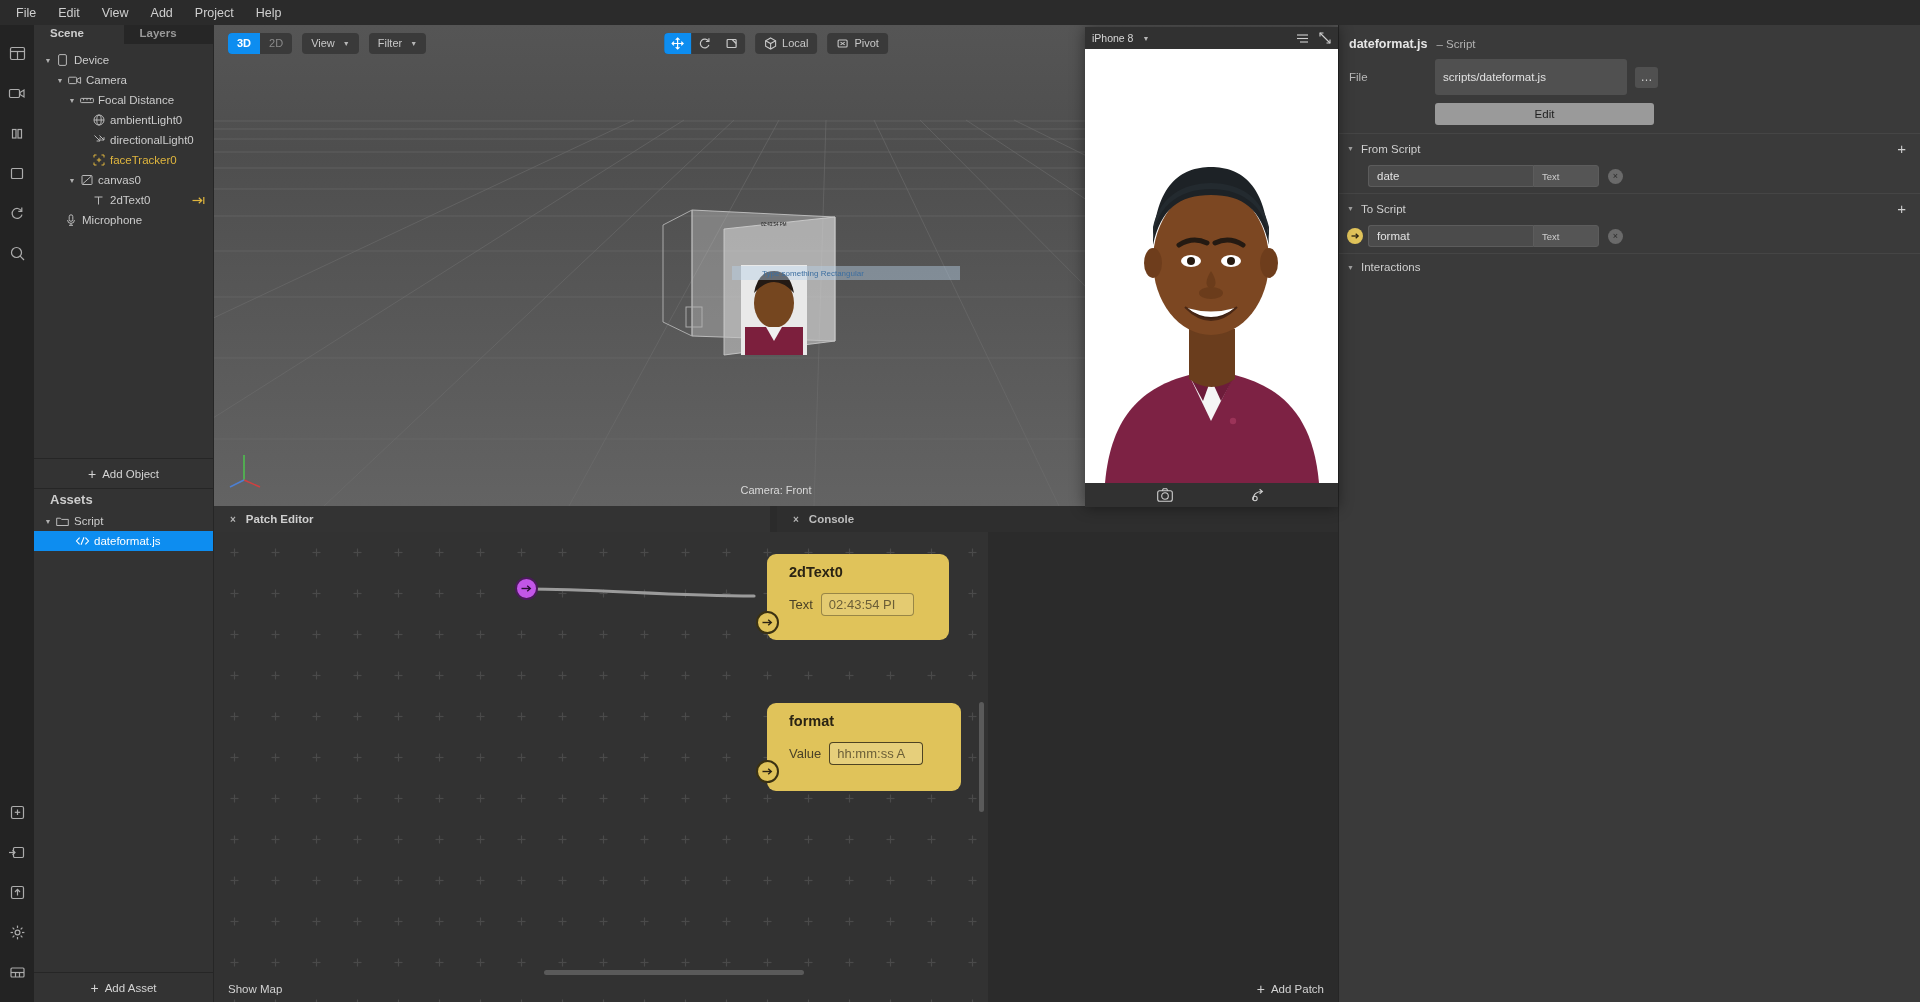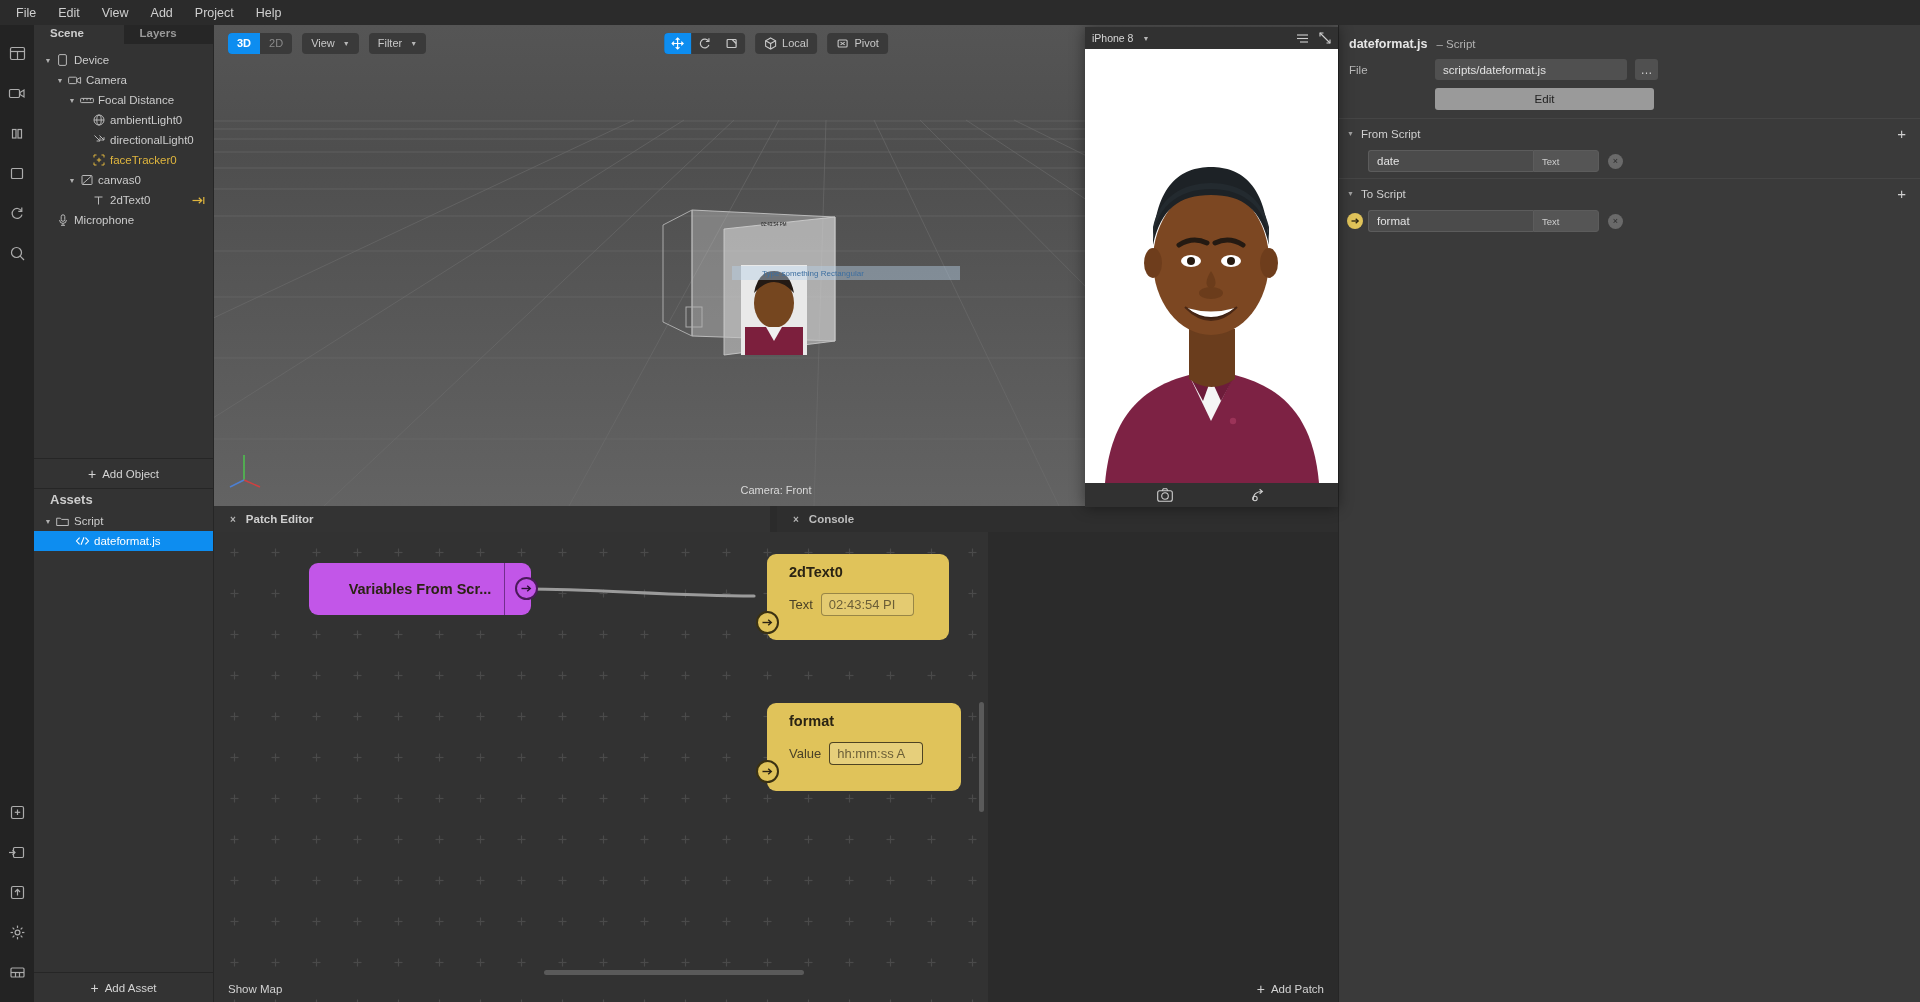--- a/index.html
+++ b/index.html
@@ -196,21 +196,21 @@
   }
   .ins-head {
     display: flex; align-items: baseline; gap: 9px; padding: 12px 0 0 10px;
     height: 30px;
   }
   .ins-title { font-size: 12.5px; font-weight: bold; color: #e6e6e6; }
   .ins-sub { font-size: 11.5px; color: #b2b2b2; text-align: center; }
   .ins-row { display: flex; align-items: center; padding: 4px 14px 4px 10px; gap: 8px; }
   .ins-label { font-size: 11.5px; color: #b9b9b9; width: 78px; flex: 0 0 78px; }
   .ins-input {
-    flex: 1; background: #505050; border: none; border-radius: 3px; height: 21px;
+    flex: 1; background: #505050; border: none; border-radius: 3px; height: 36px;
     font-size: 11.5px; color: #e2e2e2; padding: 0 8px; display: flex; align-items: center;
   }
   .dots-btn {
     width: 23px; height: 21px; background: #505050; border-radius: 3px;
     display: flex; align-items: center; justify-content: center; color: #cfcfcf;
     font-size: 12px; cursor: default;
   }
   .edit-btn {
     background: #9a9a9a; color: #1f1f1f; border-radius: 3px; height: 22px;
     display: flex; align-items: center; justify-content: center;
@@ -452,21 +452,21 @@
         <span class="tlbl">2dText0</span>
         <span class="endicon">
           <svg width="13" height="9" viewBox="0 0 13 9">
               <line x1="0.5" y1="4.5" x2="9.5" y2="4.5" stroke="#e0b63e" stroke-width="1.2"></line>
               <path d="M6.8 1.8 L9.7 4.5 L6.8 7.2" fill="none" stroke="#e0b63e" stroke-width="1.2"></path>
               <line x1="11.8" y1="1" x2="11.8" y2="8" stroke="#e0b63e" stroke-width="1.2"></line>
             </svg>
         </span>
       </div>
 
-      <div class="trow" style="padding-left:8px">
+      <div class="trow" style="padding-left:16px">
         <span class="caret empty">▼</span>
         <span class="tic">
             <svg width="10" height="12" viewBox="0 0 10 12">
               <rect x="3.2" y="0.8" width="3.6" height="6.5" rx="1.8" fill="none" stroke="#b9b9b9" stroke-width="1"></rect>
               <path d="M1.6 6 A3.4 3.4 0 0 0 8.4 6" fill="none" stroke="#b9b9b9" stroke-width="1"></path>
               <line x1="5" y1="9.4" x2="5" y2="11.3" stroke="#b9b9b9" stroke-width="1"></line>
               <line x1="3" y1="11.3" x2="7" y2="11.3" stroke="#b9b9b9" stroke-width="1"></line>
             </svg>
           </span>
         <span class="tlbl">Microphone</span>
@@ -749,24 +749,20 @@
               <line x1="16.5" y1="20.5" x2="24.5" y2="20.5"></line>
             </g>
           </pattern>
         </defs>
         <rect width="774" height="470" fill="#323232"></rect>
         <rect width="774" height="470" fill="url(#plus)"></rect>
 
         <path d="M313 57 C 380 57 460 64 540 64" fill="none" stroke="#9b9b9b" stroke-width="3.2" stroke-linecap="round"></path>
       </svg>
 
-      <div class="pnode purple" style="left:95px; top:31px; width:222px; height:52px; display:flex; align-items:center; justify-content:center;">
-        <span class="ptitle">Variables From Scr...</span>
-        <div style="position:absolute;right:26px;top:0;bottom:0;width:1.5px;background:rgba(60,20,80,.6)"></div>
-      </div>
       <div class="port purple" style="left:301px; top:45px;">
         <svg width="11" height="9" viewBox="0 0 11 9">
             <line x1="0.5" y1="4.5" x2="9" y2="4.5" stroke="#2b0f36" stroke-width="1.4"></line>
             <path d="M6.2 1.7 L9.3 4.5 L6.2 7.3" fill="none" stroke="#2b0f36" stroke-width="1.4"></path>
           </svg>
       </div>
 
       <div class="pnode yellow" style="left:553px; top:22px; width:182px; height:86px; padding:10px 0 0 22px;">
         <div class="ptitle">2dText0</div>
         <div class="prow" style="margin-top:13px;">
@@ -849,15 +845,19 @@
         <svg width="9" height="8" viewBox="0 0 9 8">
             <line x1="0.5" y1="4" x2="7" y2="4" stroke="#2a2313" stroke-width="1.3"></line>
             <path d="M4.7 1.7 L7.2 4 L4.7 6.3" fill="none" stroke="#2a2313" stroke-width="1.3"></path>
           </svg>
       </span>
       <span class="var-name" style="max-width:165px">format</span>
       <span class="var-type">Text</span>
       <span class="var-del">×</span>
     </div>
 
+    <div class="sect-head">
+      <span class="sect-caret">▼</span>
+      <span class="sect-title">Interactions</span>
+    </div>
   </div>
 
 </div>
 
 </body></html>

